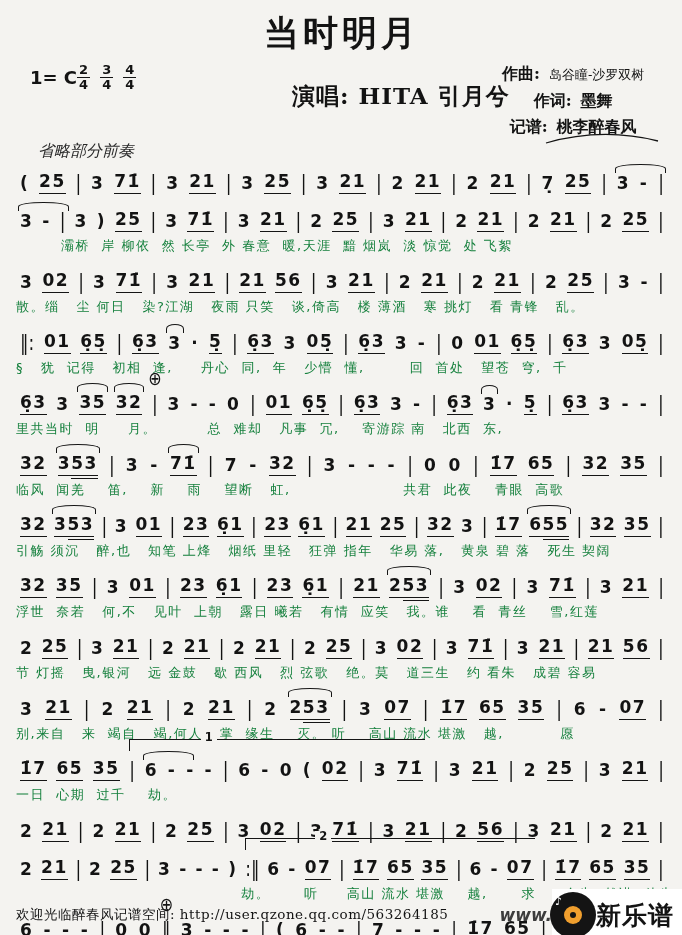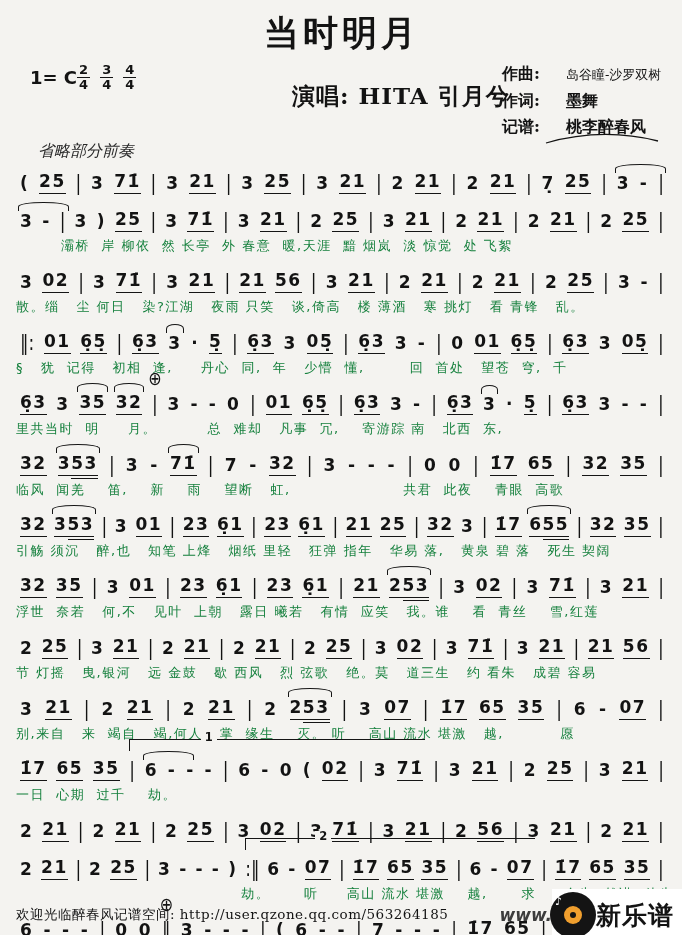--- a/index.html
+++ b/index.html
@@ -10,21 +10,21 @@
         font-size:35px;font-weight:700;letter-spacing:4px;margin:10px 0 2px;}
   .meta{position:relative;height:82px;}
   .keysig{position:absolute;left:14px;top:4px;display:flex;align-items:center;
         font-weight:700;font-size:18px;font-family:"DejaVu Sans",sans-serif;}
   .frac{display:inline-flex;flex-direction:column;align-items:center;font-size:13px;
         font-weight:700;line-height:1.05;}
   .frac .num{border-bottom:1.6px solid #131313;padding:0 2px;}
   .singer{position:absolute;left:276px;top:22px;font-size:23px;font-weight:600;
         font-family:"DejaVu Serif","Liberation Serif",serif;letter-spacing:1px;}
   .credits{position:absolute;left:486px;top:2px;font-family:"DejaVu Serif","Liberation Serif",serif;}
-  .credit-row{display:flex;align-items:baseline;gap:26px;line-height:26px;font-size:16px;font-weight:600;}
+  .credit-row{display:flex;align-items:baseline;gap:9px;line-height:26px;font-size:16px;font-weight:600;justify-content:center;}
   .credit-row .small-val{font-size:13px;font-weight:500;}
   .notator-wrap{position:relative;}
   .notator-wrap svg{position:absolute;left:42px;top:18px;}
   .pre-note{font-size:16px;font-family:Liberation Serif, serif;
         color:#2a2a2a;margin:0 0 1px 22px;font-style:italic;}
   .score{position:relative;}
   .line{margin-bottom:7px;}
   .line.no-lyrics{margin-bottom:4px;}
   .notes{display:flex;justify-content:space-between;align-items:flex-end;position:relative;
         font-weight:700;font-size:17px;line-height:21px;padding:8px 4px 3px;}

